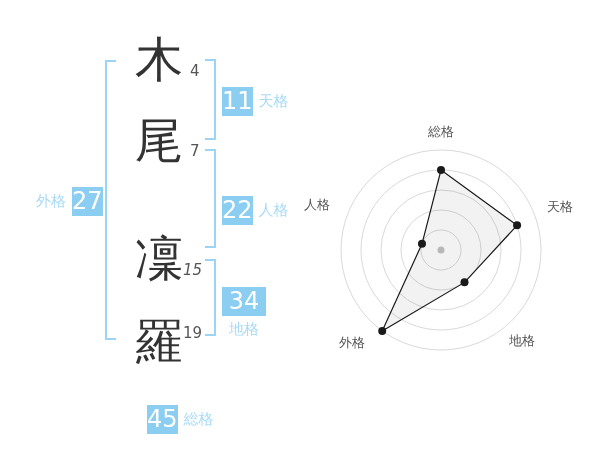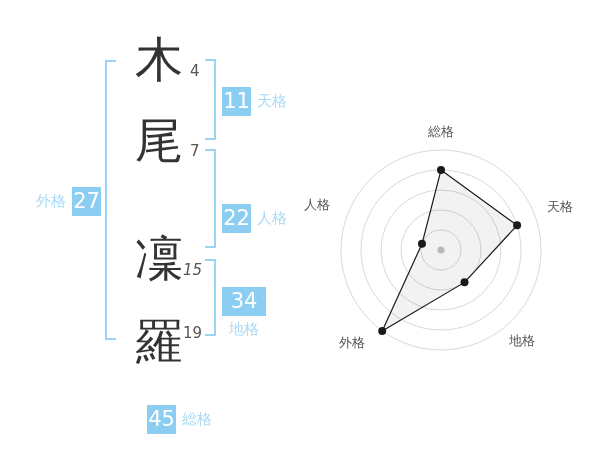--- a/index.html
+++ b/index.html
@@ -30,27 +30,27 @@
     border-top:2px solid var(--bracket-blue,#9cd4f6);
     border-bottom:2px solid var(--bracket-blue,#9cd4f6);
   }
   .br-gaikaku { left:105px; top:60px; height:280px; }
   .br-tenkaku { left:205px; top:59px;  height:81px; }
   .br-jinkaku { left:205px; top:149px; height:99px; }
   .br-chikaku { left:205px; top:259px; height:77px; }
   
   .score { position:absolute; display:flex; align-items:center; gap:6px; height:29px; }
   .score-ten { left:222px; top:87px; }
-  .score-jin { left:222px; top:204px; }
+  .score-jin { left:222px; top:196px; }
   .score-chi { left:222px; top:287px;flex-direction:column; }
   .score-gai { left:36px;  top:187px; }
   .score-sou { left:147px; top:405px; }
   .score-box {
     width:44px; height:29px; flex:0 0 29px; background:var(--box-bg,#8ccdf2);
-    color:var(--box-text,#fff); font-size:21px; line-height:29px; text-align:center;
+    color:var(--box-text,#fff); font-size:24px; line-height:29px; text-align:center;
   }
   .score-label { font-size:15px; line-height:15px; color:var(--label-blue,#a8daf6); white-space:nowrap; }
   
   .radar { position:absolute; left:295px; top:110px; width:290px; height:260px; }
 </style>
 </head>
 <body>
 
 <div class="page">
 

